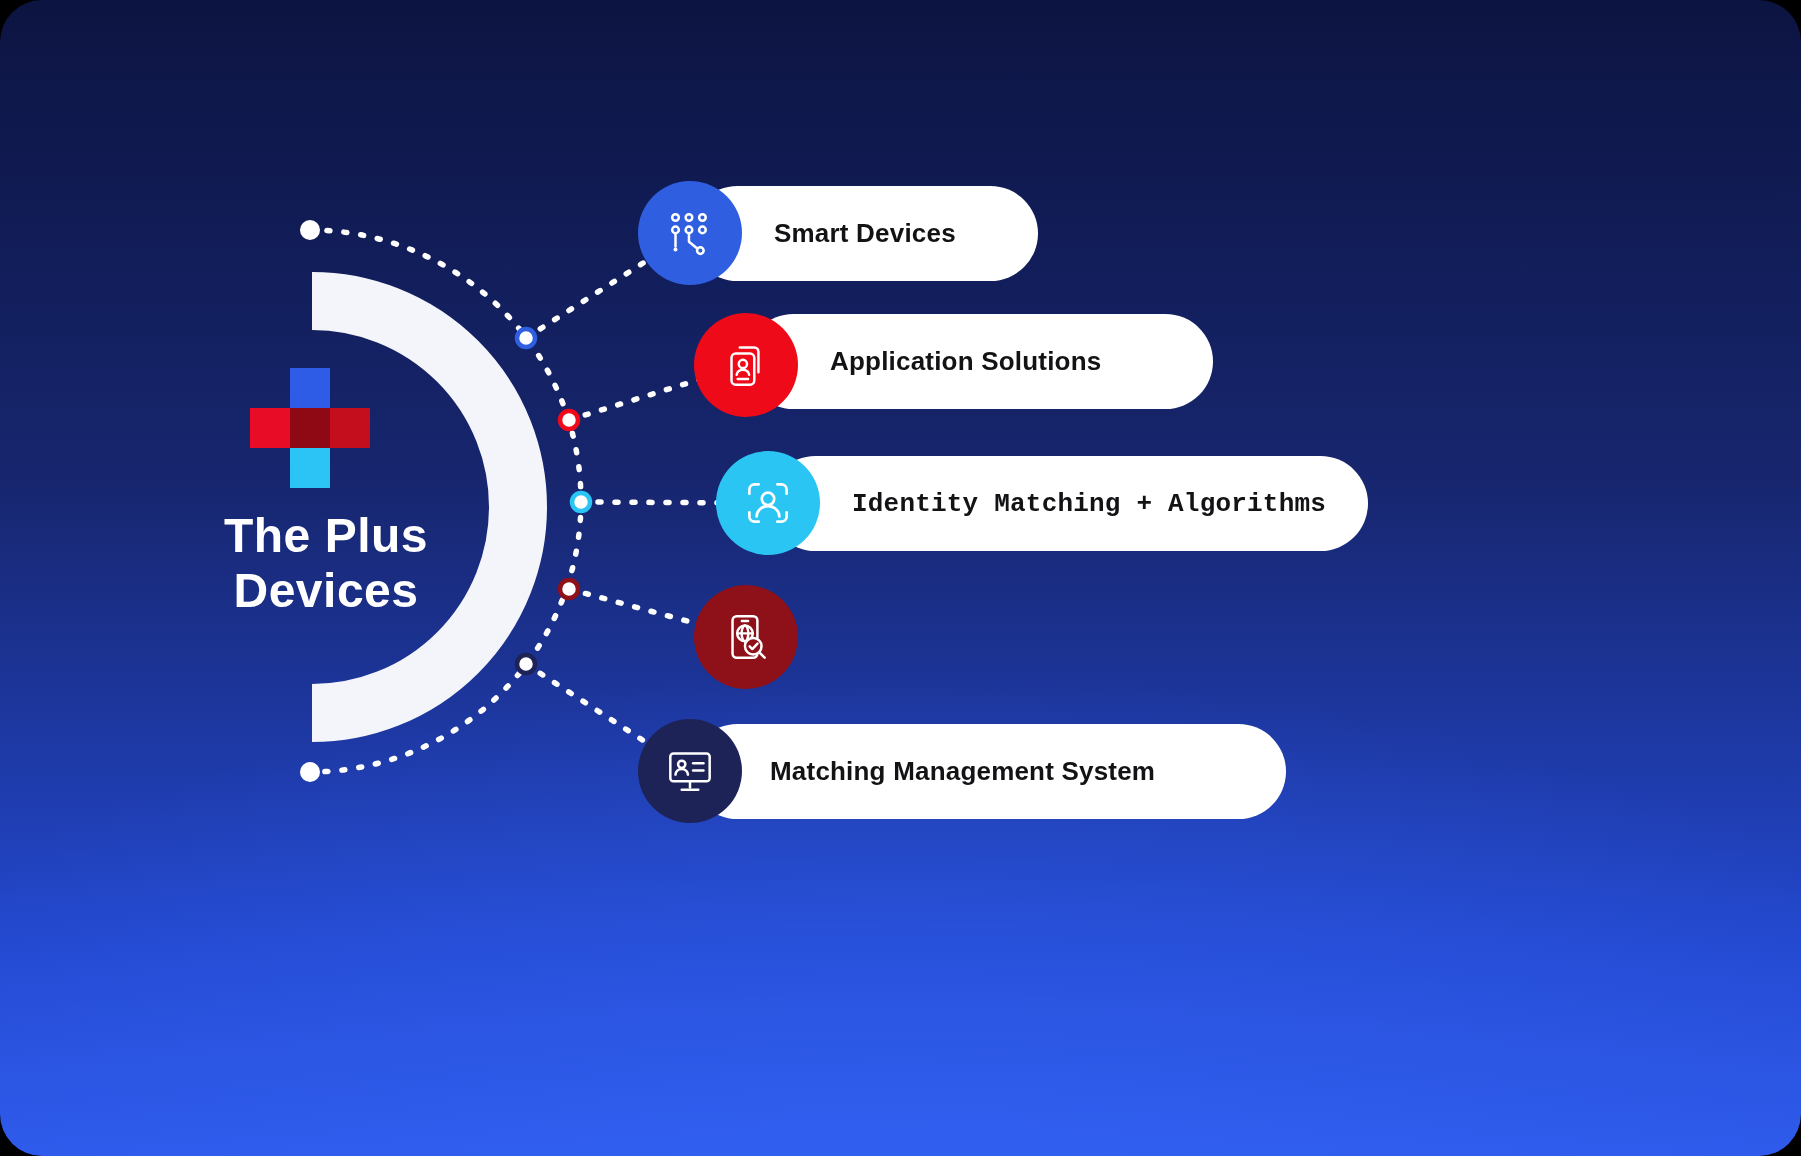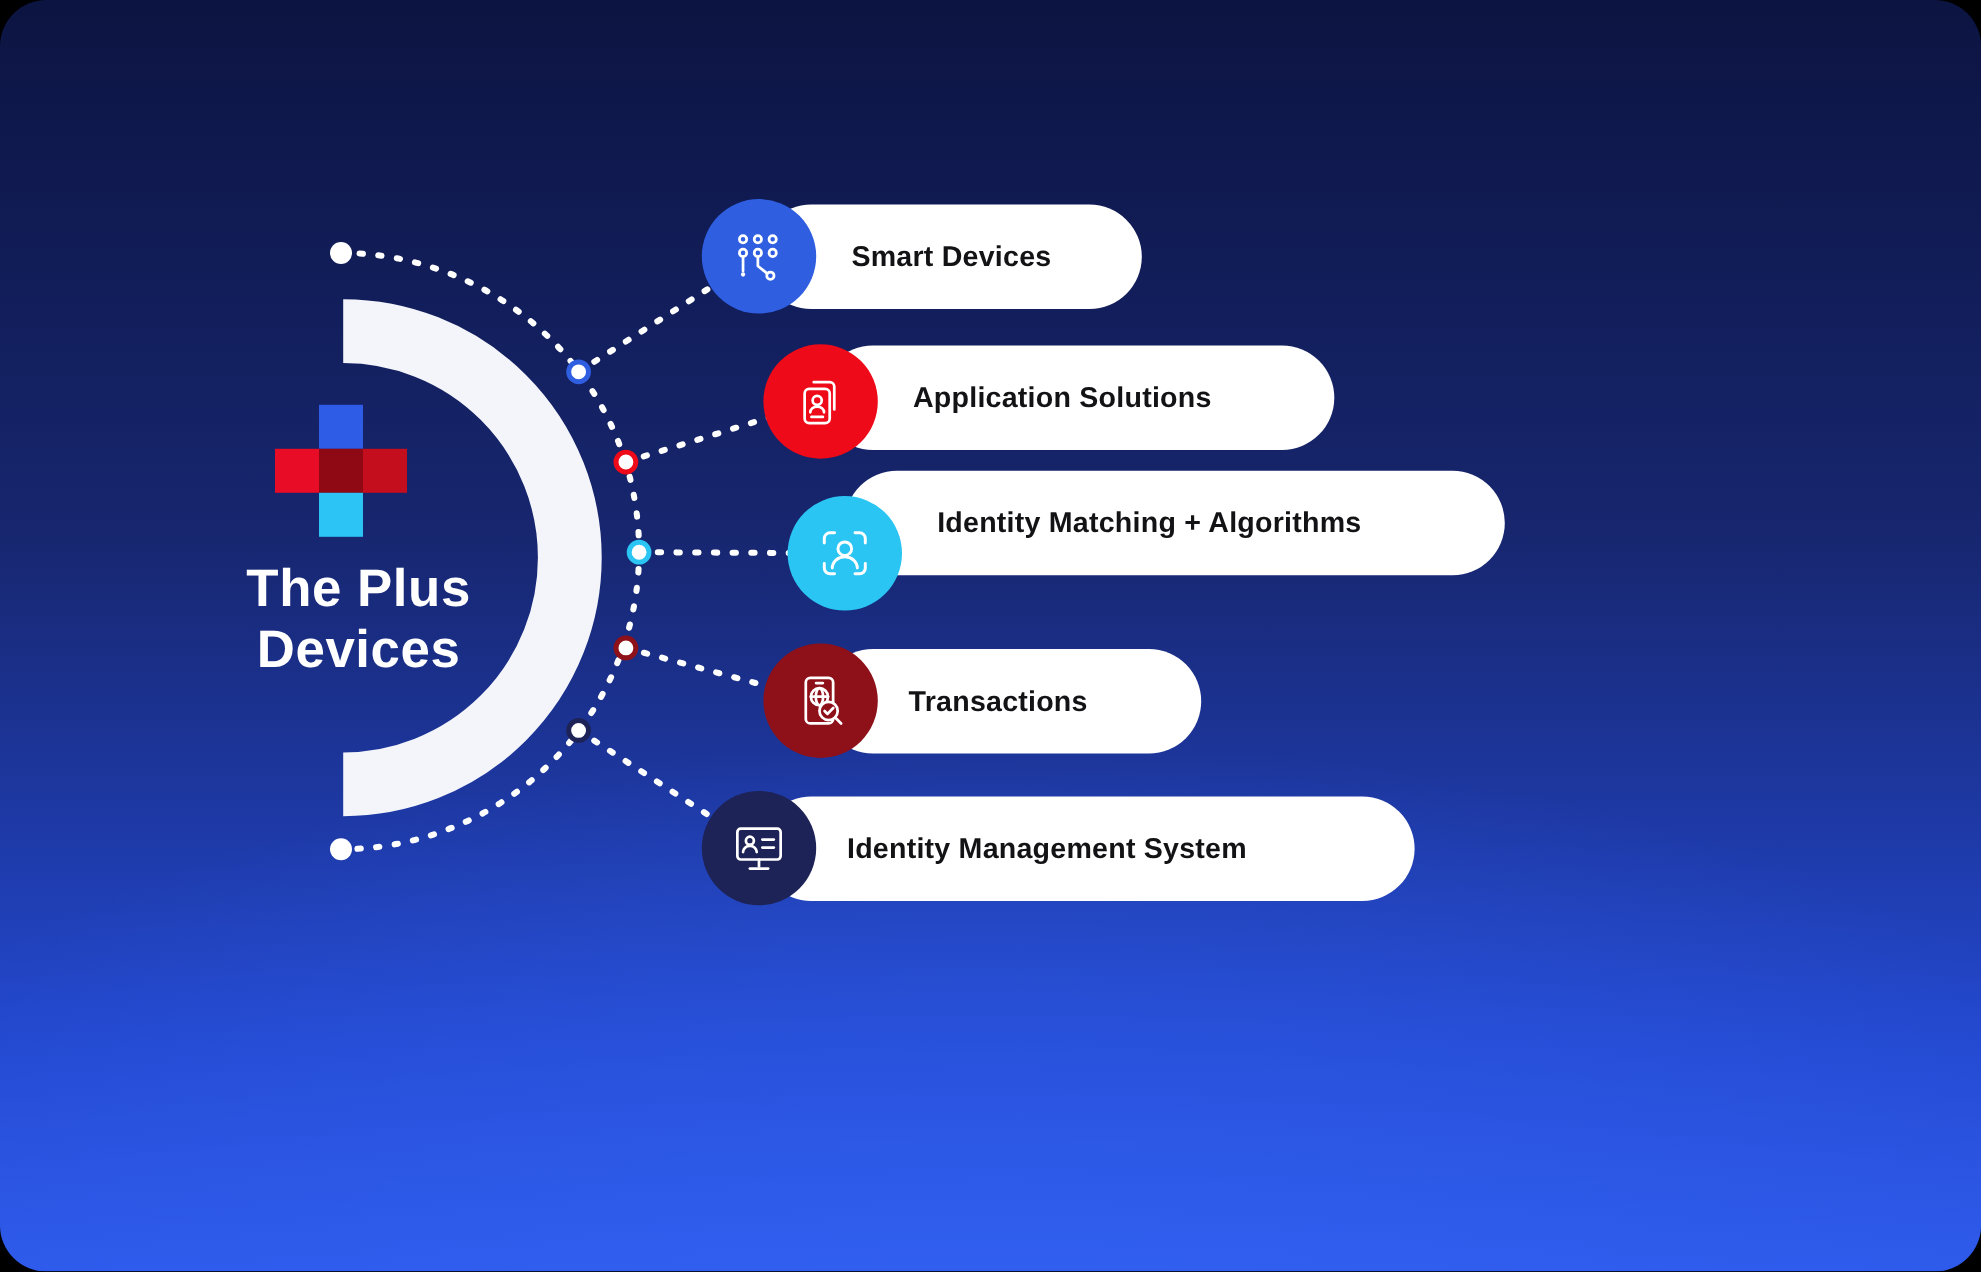--- a/index.html
+++ b/index.html
@@ -42,21 +42,21 @@
     box-sizing: border-box;
   }
   
   .circle-1 { left: 638px; top: 181px; }
   .pill-1   { left: 690px; top: 186px; width: 348px; padding-left: 84px; }
   
   .circle-2 { left: 694px; top: 313px; }
   .pill-2   { left: 746px; top: 314px; width: 467px; padding-left: 84px; }
   
   .circle-3 { left: 716px; top: 451px; }
-  .pill-3   { left: 768px; top: 428px; width: 600px; padding-left: 84px; }
+  .pill-3   { left: 768px; top: 456px; width: 600px; padding-left: 84px; font-family: Liberation Mono, monospace; }
   
   .circle-4 { left: 694px; top: 585px; }
   .pill-4   { left: 746px; top: 590px; width: 346px; padding-left: 80px; }
   
   .circle-5 { left: 638px; top: 719px; }
   .pill-5   { left: 690px; top: 724px; width: 596px; padding-left: 80px; }
 </style>
 </head>
 <body>
 
@@ -142,40 +142,37 @@
         <path d="M10 19 v-4 a5 5 0 0 1 5 -5 h4"></path>
         <path d="M37 10 h4 a5 5 0 0 1 5 5 v4"></path>
         <path d="M46 37 v4 a5 5 0 0 1 -5 5 h-4"></path>
         <path d="M19 46 h-4 a5 5 0 0 1 -5 -5 v-4"></path>
         <circle cx="28" cy="24" r="6"></circle>
         <path d="M17 41 a11 10 0 0 1 22 0"></path>
       </g>
     </svg>
   </div>
 
-  <div class="pill pill-4">
-    <span>Transactions</span>
-  </div>
   <div class="icon-circle circle-4" style="background: rgb(142, 16, 25);">
     <svg width="58" height="58" viewBox="0 0 56 56">
       <g fill="none" stroke="#ffffff" stroke-width="2.4" stroke-linecap="round" stroke-linejoin="round">
         <rect x="15" y="8" width="24" height="40" rx="4"></rect>
         <path d="M24 12.5 h6"></path>
         <circle cx="27" cy="24.5" r="7.5"></circle>
         <ellipse cx="27" cy="24.5" rx="3.2" ry="7.5"></ellipse>
         <path d="M19.5 24.5 h15"></path>
         <circle cx="35" cy="37" r="8" fill="#8e1019"></circle>
         <path d="M31.5 37 l2.6 2.6 l5 -5.2"></path>
         <path d="M40.8 42.8 l5.2 5.2"></path>
       </g>
     </svg>
   </div>
 
   <div class="pill pill-5">
-    <span>Identity Management System</span>
+    <span>Matching Management System</span>
   </div>
   <div class="icon-circle circle-5" style="background: rgb(29, 35, 86);">
     <svg width="58" height="58" viewBox="0 0 56 56">
       <g fill="none" stroke="#ffffff" stroke-width="2.4" stroke-linecap="round" stroke-linejoin="round">
         <rect x="9" y="11" width="38" height="27" rx="3"></rect>
         <path d="M28 38 v6"></path>
         <path d="M20 46 h16"></path>
         <circle cx="20" cy="21.5" r="3.5"></circle>
         <path d="M14 31.5 a6 5.5 0 0 1 12 0"></path>
         <path d="M31 20.5 h10"></path>

